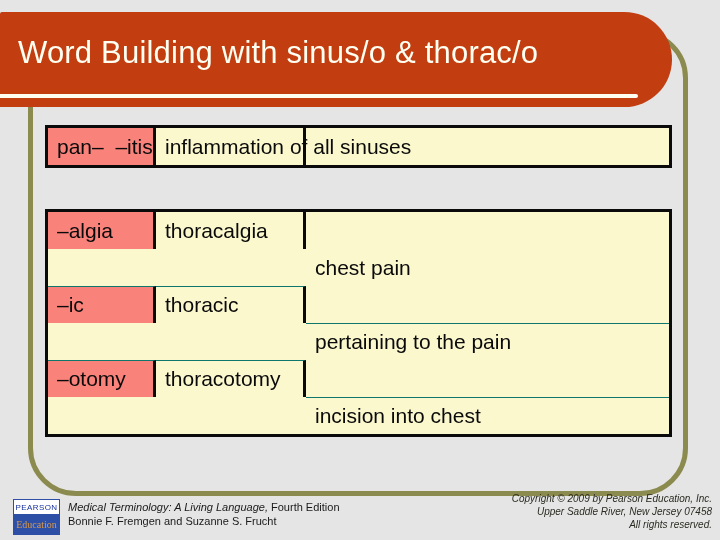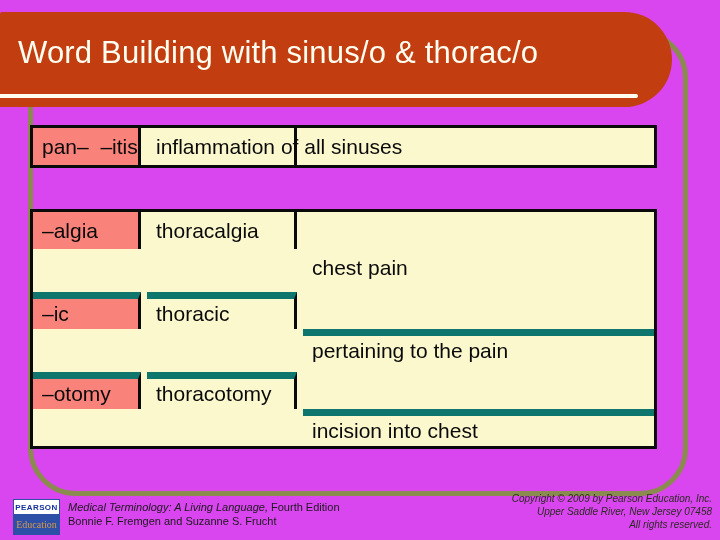--- a/index.html
+++ b/index.html
@@ -1,19 +1,19 @@
 <!DOCTYPE html>
 <html><head>
 <meta charset="utf-8">
 <style>
   html,body{margin:0;padding:0;}
   body{font-family:"Liberation Sans",sans-serif;}
   .slide{
     position:relative;width:720px;height:540px;overflow:hidden;
-    background:#d946ef;
+    background:#e5e5e5;
   }
   
   .frame{
     position:absolute;left:28px;top:30px;width:650px;height:456px;
     border:5px solid #8B8B4F;border-radius:48px;
     background:transparent;
   }
   
   .banner{
     position:absolute;left:0;top:12px;width:672px;height:95px;
@@ -24,45 +24,44 @@
     display:flex;align-items:center;
     color:#FFFFF2;font-size:31px;letter-spacing:.2px;
     white-space:nowrap;
   }
   .banner .underline{
     position:absolute;left:0;top:82px;width:638px;height:4px;
     background:#FFFFF2;border-radius:0 3px 3px 0;
   }
   
   .wtable{
-    position:absolute;left:30px;width:627px;
+    position:absolute;left:45px;width:627px;
     display:grid;grid-template-columns:108px 150px 1fr;
     border:3px solid #0a0a0a;background:#FBF8CE;
     box-sizing:border-box;
-    gap:6px;
   }
   .wtable .cell{
     font-size:21px;color:#0a0a0a;
     padding:0 6px 0 9px;display:flex;align-items:center;
     white-space:pre;box-sizing:border-box;height:37px;
     border-right:3px solid #0a0a0a;
   }
   .wtable .cell:nth-child(3n){border-right:none;margin-top:37px;}
-  .wtable.multi .cell.rowline{border-top:7px solid #0f766e;text-align:center;}
+  .wtable.multi .cell.rowline{border-top:1px solid #0f766e;text-align:center;}
   .wtable .cell.part{background:#F9827B;}
   #table-pan{top:125px;}
   #table-thorac{top:209px;}
   
   .logo{
     position:absolute;left:13px;top:499px;width:47px;height:36px;
     border:1px solid #2D4FA5;box-sizing:border-box;
   }
   .logo .logo-top{
     height:14px;background:#FFFFFF;color:#15309C;
-    font-size:8px;font-weight:bold;letter-spacing:.4px;
+    font-size:8px;font-weight:normal;letter-spacing:.4px;
     display:flex;align-items:center;justify-content:center;
   }
   .logo .logo-bottom{
     height:20px;background:#2D4FA5;color:#D99A4E;
     font-family:"Liberation Serif",serif;font-size:10px;
     display:flex;align-items:center;justify-content:center;
   }
   .citation{
     position:absolute;left:68px;top:501px;
     font-size:11px;line-height:13.5px;color:#1a1a1a;

